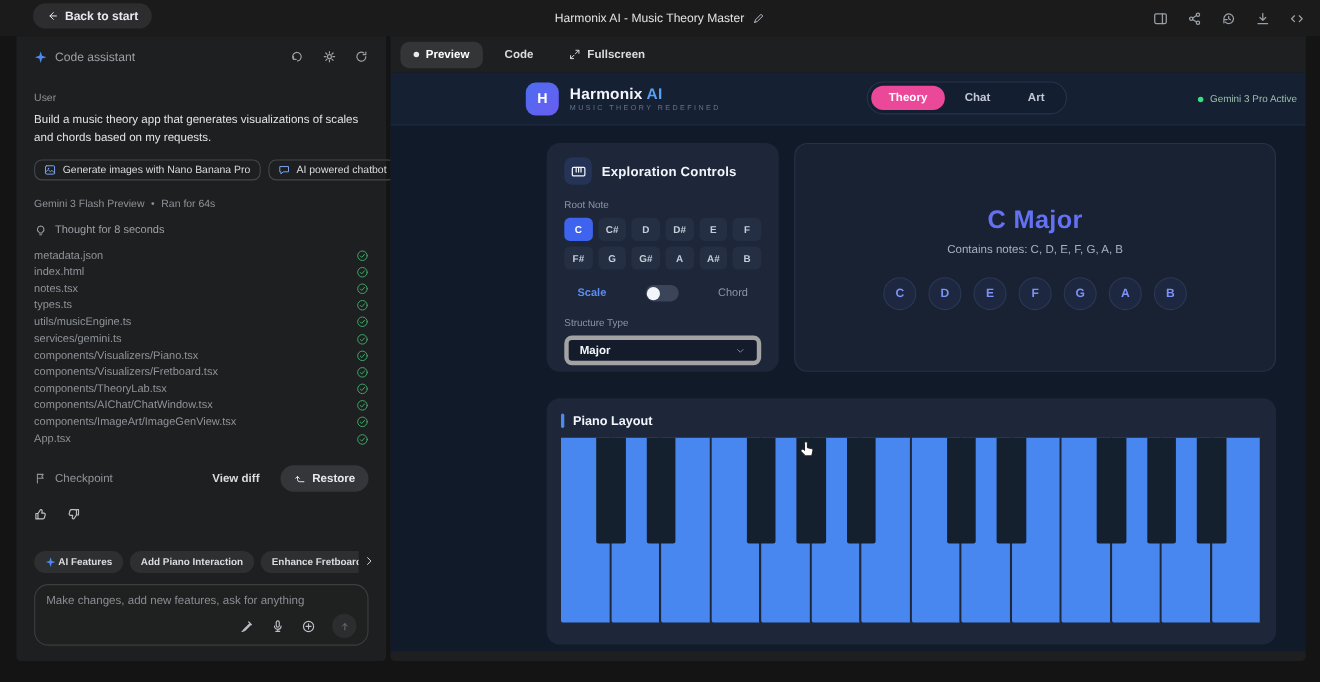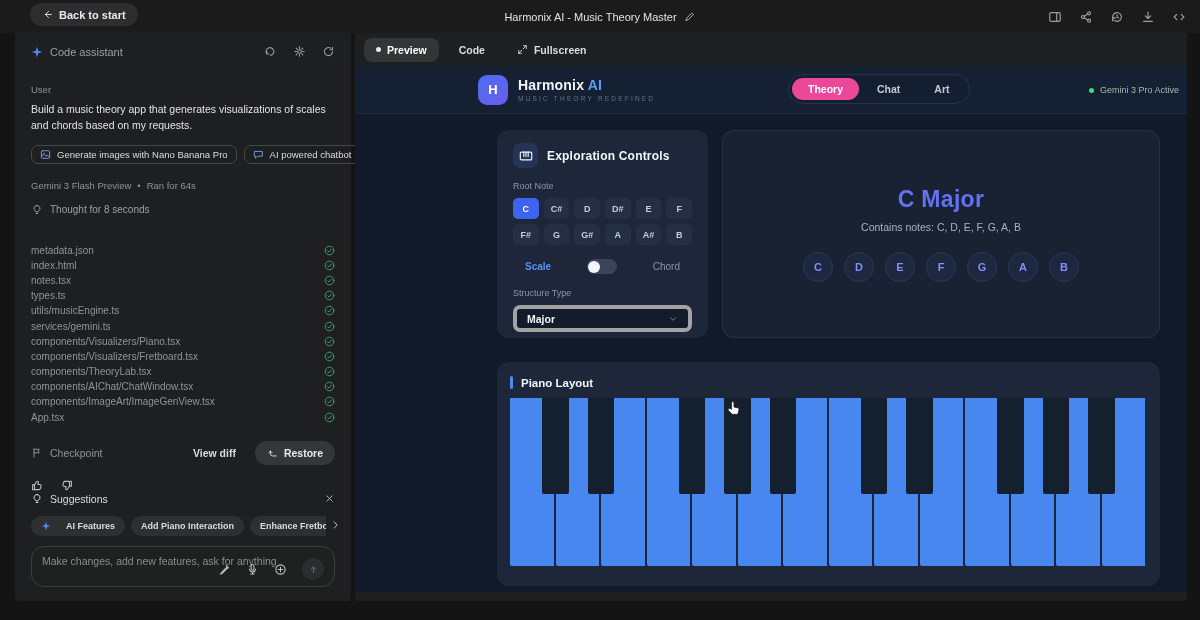--- a/index.html
+++ b/index.html
@@ -26,21 +26,21 @@
   .asst-head .spark { color:#4d8af0; }
   .asst-head-icons { margin-left:auto; display:flex; gap:16px; color:#9aa0a6; }
   .asst-head-icons svg { width:13px; height:13px; }
   .user-label { color:#8f9398; font-size:9.5px; margin-bottom:7px; }
   .prompt { color:#e3e3e3; font-size:10.5px; line-height:1.5; margin-bottom:11px; }
   .feature-chips { display:flex; gap:7px; margin-bottom:16px; }
   .fchip { display:flex; align-items:center; gap:6px; border:1px solid #45474a; border-radius:7px;
     padding:3px 8px; color:#dadce0; font-size:9.5px; white-space:nowrap; }
   .fchip .icon { width:11px; height:11px; color:#7ba4f2; }
   .run-meta { color:#8f9398; font-size:9.5px; margin-bottom:13px; display:flex; gap:6px; }
-  .thought { display:flex; align-items:center; gap:7px; color:#9aa0a6; font-size:10px; margin-bottom:27px; }
+  .thought { display:flex; align-items:center; gap:7px; color:#9aa0a6; font-size:10px; margin-bottom:9px; }
   .thought svg { width:12px; height:12px; }
   .file-list { display:flex; flex-direction:column; gap:0; }
   .file-row { display:flex; align-items:center; justify-content:space-between; height:15.2px; }
   .file-name { color:#8f949a; font-size:10px; }
   .file-check { color:#3fa96a; display:flex; }
   .file-check svg { width:11px; height:11px; }
   .checkpoint-row { margin-top:16px; display:flex; align-items:center; color:#8f9398; font-size:10.5px; gap:7px; }
   .checkpoint-row svg { width:12px; height:12px; }
   .view-diff { margin-left:auto; color:#dadce0; font-size:10.5px; font-weight:bold; margin-right:12px; }
   .restore-btn { background:#35363a; border-radius:13px; height:24px; padding:0 12px; color:#e8eaed;
@@ -48,21 +48,21 @@
   .restore-btn svg { width:11px; height:11px; }
   .feedback { display:flex; gap:16px; margin-top:14px; color:#bdc1c6; }
   .feedback svg { width:13px; height:13px; }
   .asst-spacer { flex:1; }
   .sugg-head { display:flex; align-items:center; gap:7px; color:#dadce0; font-size:10.5px; margin-bottom:9px; }
   .sugg-head svg { width:12px; height:12px; }
   .sugg-close { margin-left:auto; color:#bdc1c6; }
   .sugg-close svg { width:11px; height:11px; }
   .sugg-row { position:relative; margin-bottom:10px; }
   .sugg-chips { display:flex; gap:6px; overflow:hidden; white-space:nowrap; padding-right:10px; }
-  .schip { flex:0 0 auto; display:flex; align-items:center; gap:15px; background:#2d2f31; border-radius:13px;
+  .schip { flex:0 0 auto; display:flex; align-items:center; gap:2px; background:#2d2f31; border-radius:13px;
     padding:5px 10px; color:#dadce0; font-size:9px; font-weight:bold; }
   .schip .schip-ic { color:#4d8af0; display:flex; }
   .schip svg { width:10px; height:10px; }
   .sugg-next { position:absolute; right:-6px; top:50%; transform:translateY(-50%); color:#dadce0;
     background:#1e1f20; padding:3px 0 3px 4px; }
   .sugg-next svg { width:11px; height:11px; }
   .composer { background:#1f2020; border:1px solid #3c3e40; border-radius:13px; height:56px; padding:8px 10px 6px; position:relative; }
   .composer textarea { width:100%; height:18px; background:transparent; border:none; resize:none; outline:none;
     color:#e3e3e3; font-size:10.5px; font-family:inherit; }
   .composer textarea::placeholder { color:#8a8d91; }
@@ -363,32 +363,20 @@
     <svg class="icon" viewBox="0 0 16 16">
         <path d="M2 7.2h2.3v6H2zM4.3 12.4c.3.4.8.7 1.3.7h4.3c.8 0 1.4-.5 1.6-1.2l.9-3.2c.3-1-.5-2-1.5-2H8.5L9 4.4c.2-.8-.4-1.6-1.2-1.6-.4 0-.8.2-1 .6L4.3 7.2z"></path>
       </svg>
     <svg class="icon" viewBox="0 0 16 16">
         <path d="M14 8.8h-2.3v-6H14zM11.7 3.6c-.3-.4-.8-.7-1.3-.7H6.1c-.8 0-1.4.5-1.6 1.2l-.9 3.2c-.3 1 .5 2 1.5 2h2.4L7 11.6c-.2.8.4 1.6 1.2 1.6.4 0 .8-.2 1-.6l2.5-3.8z"></path>
       </svg>
   </div>
 
   <div class="asst-spacer"></div>
 
-  <div class="sugg-head">
-    <svg class="icon" viewBox="0 0 16 16">
-        <path d="M8 2a4 4 0 0 1 2.2 7.3c-.4.3-.7.8-.7 1.2H6.5c0-.4-.3-.9-.7-1.2A4 4 0 0 1 8 2z"></path>
-        <path d="M6.8 12.6h2.4"></path>
-      </svg>
-    <span>Suggestions</span>
-    <button class="sugg-close">
-      <svg class="icon" viewBox="0 0 16 16">
-          <path d="M4 4l8 8M12 4l-8 8"></path>
-        </svg>
-    </button>
-  </div>
 
   <div class="sugg-row">
     <div class="sugg-chips" id="sugg-chips">
         <button class="schip">
           <span class="schip-ic">
             <svg viewBox="0 0 16 16" fill="currentColor">
               <path d="M8 1l1.7 5.3L15 8l-5.3 1.7L8 15l-1.7-5.3L1 8l5.3-1.7z"></path>
             </svg>
           </span>
           <span>AI Features</span>

